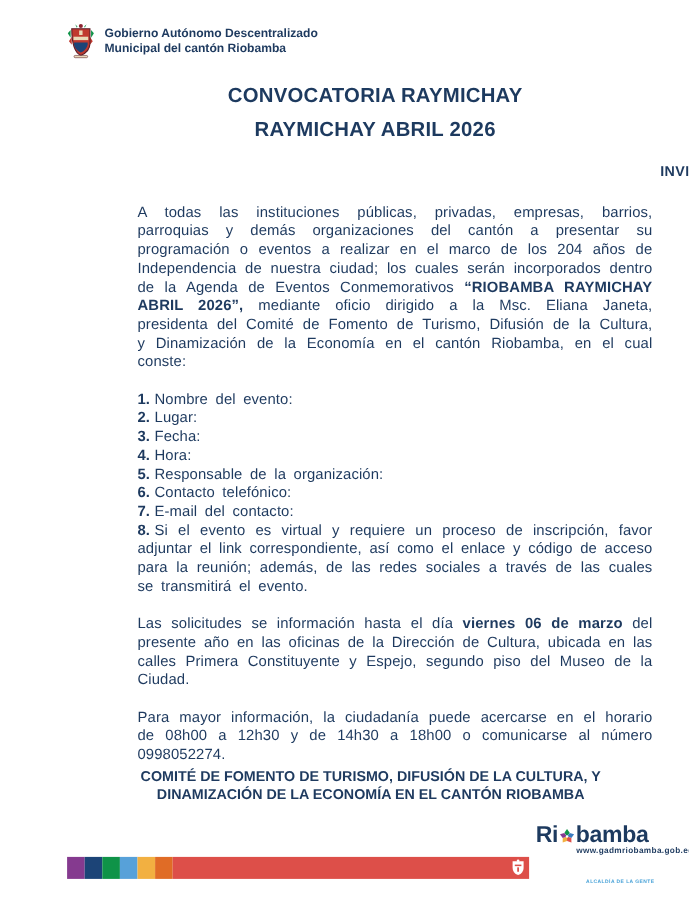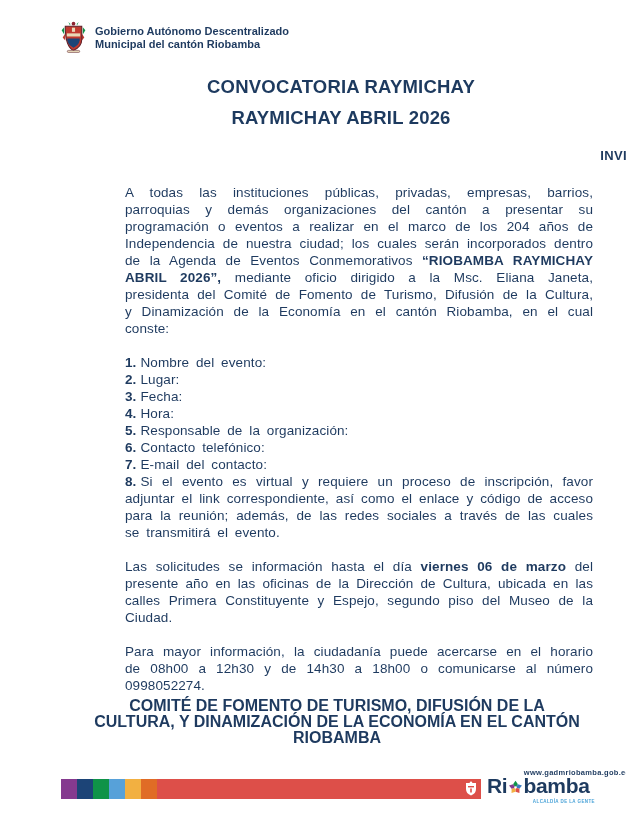--- a/index.html
+++ b/index.html
@@ -28,32 +28,32 @@
   .p1 { margin-top: 21px; }
   .list { margin-top: 17px; }
   .li { font-size: 13.5px; line-height: 17px; text-align: justify; letter-spacing: 0.1px; word-spacing: 3px; }
   .num { font-weight: bold; margin-right: 4px; }
   .p2, .p3 { margin-top: 17px; }
   b.inline-bold { font-weight: bold; }
 
   
   .committee {
     position: absolute; left: 53px; right: 61px; top: 698px;
-    text-align: center; font-weight: 800; font-size: 16px; line-height: 16px;
+    text-align: center; font-weight: 800; font-size: 13px; line-height: 16px;
   }
   .committee-inner { max-width: 500px; margin: 0 auto; }
 
   
   .footer-bar { position: absolute; left: 33px; top: 779px; height: 20px; display: flex; }
   .sq { width: 16px; height: 20px; }
   .redbar { width: 324px; height: 20px; position: relative; }
   .redbar-emblem { position: absolute; right: 3px; top: 2px; width: 14px; height: 16px; }
 
   .wordmark {
-    position: absolute; left: 459px; top: 774px; width: 140px;
+    position: absolute; left: 459px; top: 747px; width: 140px;
     display: flex; align-items: center;
     font-size: 21px; font-weight: 800; letter-spacing: -0.3px; color: #1d3a5f; line-height: 24px;
   }
   .pinwheel { width: 15px; height: 15px; margin: 2px 0 0 1px; }
   .tagline {
     position: absolute; left: 459px; top: 799px; width: 108px;
     text-align: right; font-size: 4.5px; letter-spacing: 0.4px; font-weight: bold; color: #4aa3d8;
   }
   .website {
     position: absolute; left: 0; top: 768px; width: 602px;

